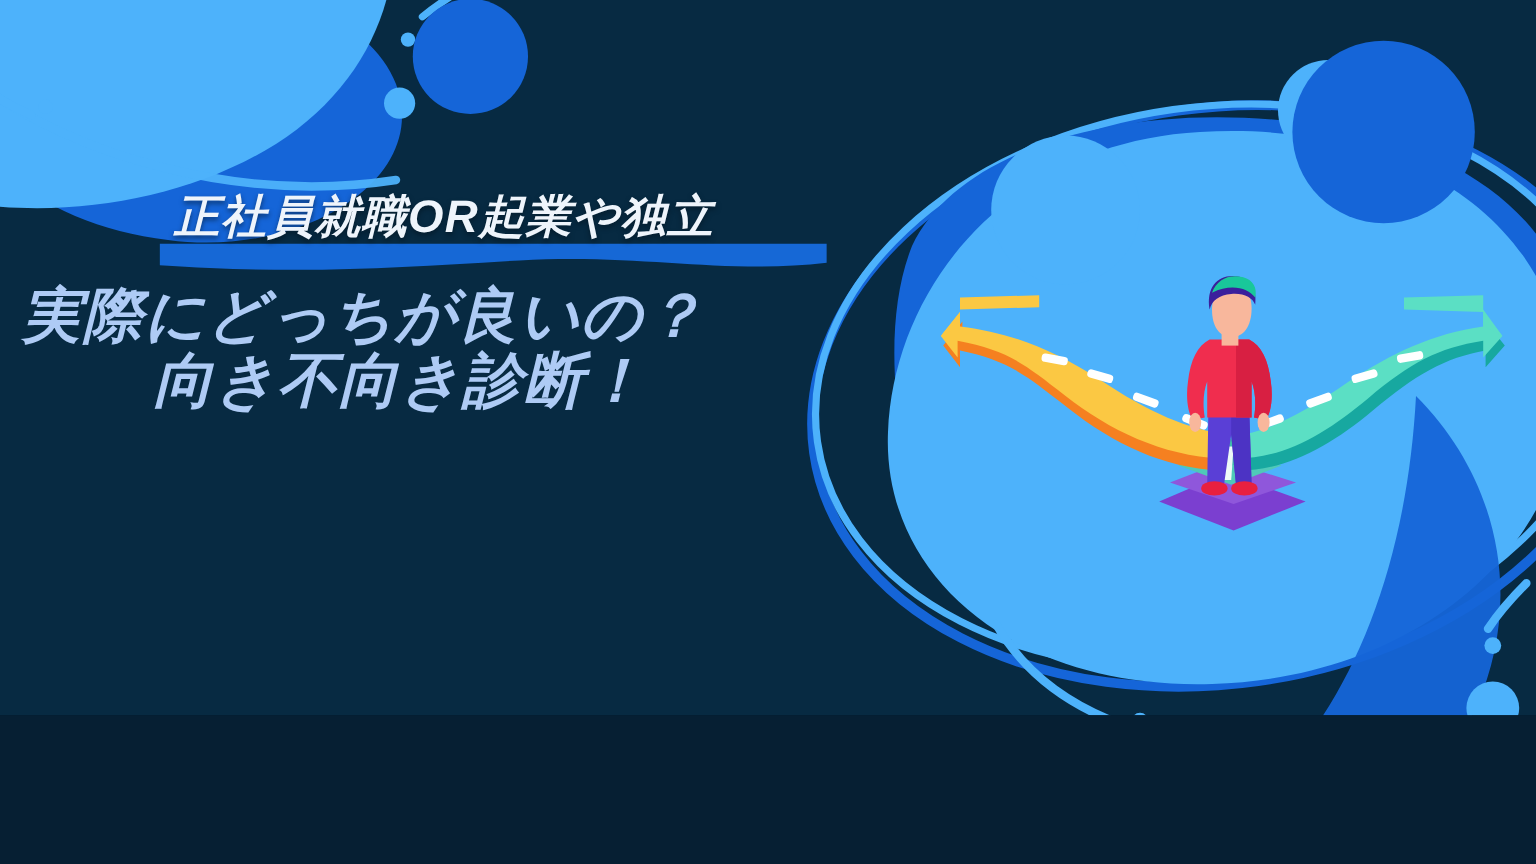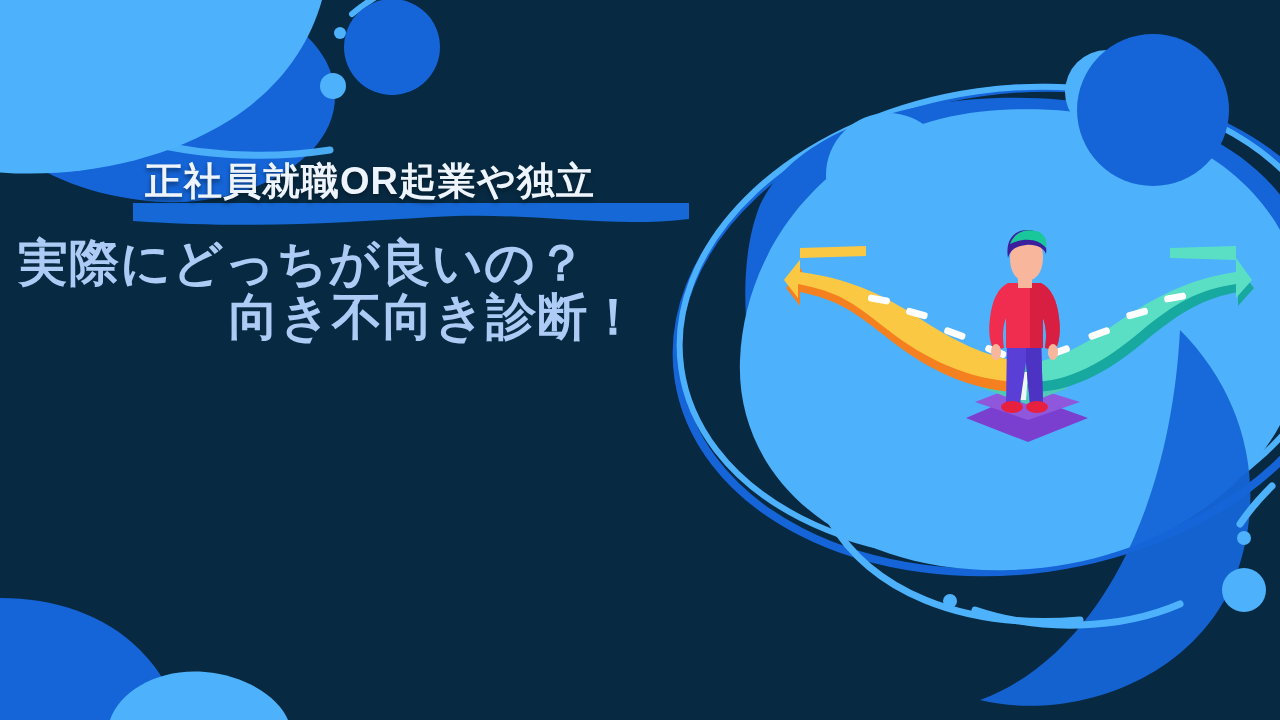--- a/index.html
+++ b/index.html
@@ -3,24 +3,25 @@
 <meta charset="utf-8">
 <style>
   html, body {
     margin: 0;
     padding: 0;
     background: #061f33;
   }
   #stage {
     position: relative;
     width: 1280px;
-    height: 720px;
+    height: 596px;
     overflow: hidden;
     background: #072a42;
     font-family: "Liberation Sans", "DejaVu Sans", sans-serif;
+    font-style: italic;
   }
   .layer {
     position: absolute;
     inset: 0;
     width: 1280px;
     height: 720px;
   }
   #text-block {
     position: absolute;
     left: 0;
@@ -65,21 +66,20 @@
     white-space: nowrap;
   }
   .headline .line1 {
     display: block;
     padding-left: 18px;
     text-indent: 0;
   }
   .headline .line2 {
     display: block;
     padding-left: 128px;
-    text-align: center;
   }
 </style>
 </head>
 <body>
 
 <div id="stage">
 
   <svg class="layer" viewBox="0 0 1280 720" xmlns="http://www.w3.org/2000/svg">
     <defs>
       <clipPath id="frameClip">

